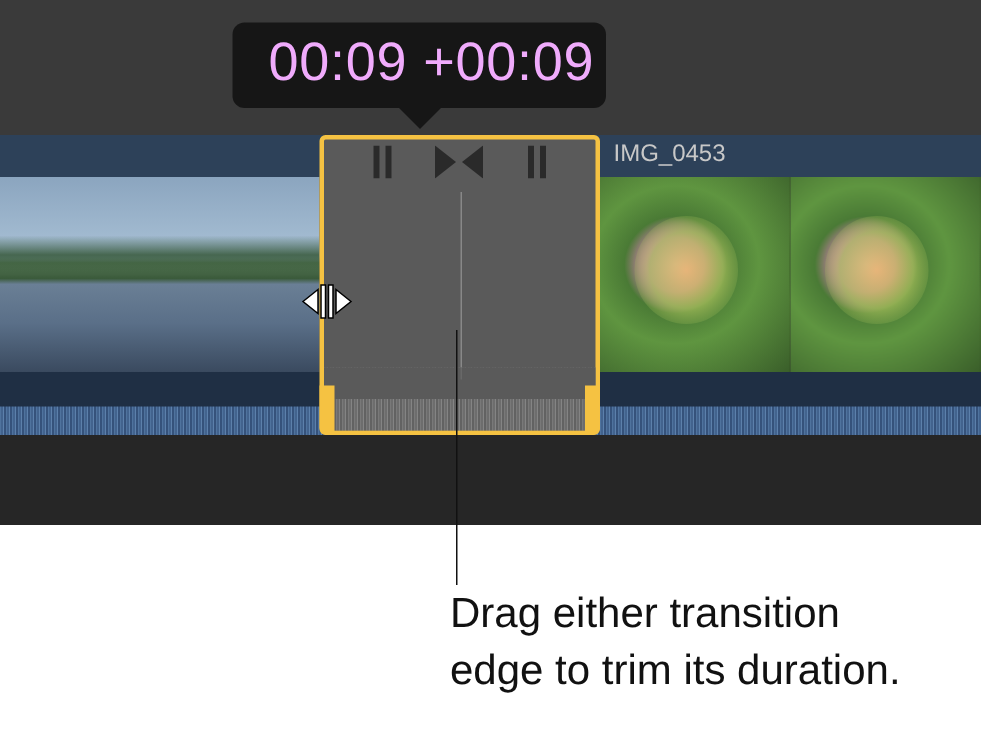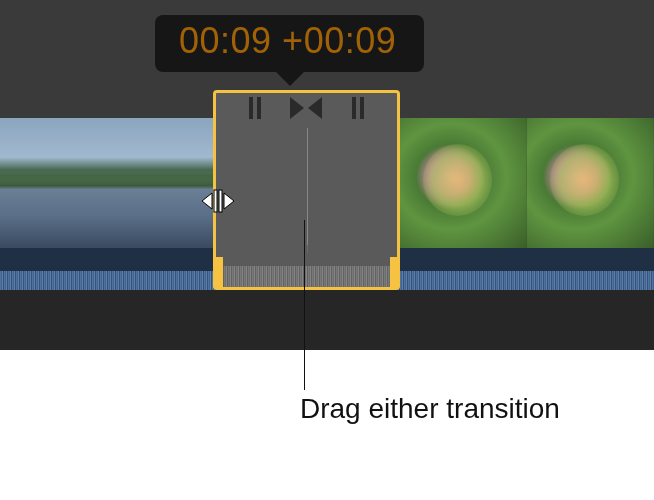--- a/index.html
+++ b/index.html
@@ -11,24 +11,24 @@
       position: relative;
       overflow: hidden;
     }
     
     
     .tooltip {
       position: absolute;
       top: 15px;
       left: 155px;
       background: rgba(20, 20, 20, 0.92);
-      color: #a16207;
+      color: #f0abfc;
       font-size: 36px;
       font-weight: 400;
-      padding: 5px 28px 10px 24px;
+      padding: 5px 8px 10px 24px;
       border-radius: 8px;
       letter-spacing: 0.5px;
     }
     .tooltip-arrow {
       position: absolute;
       bottom: -14px;
       left: 50%;
       transform: translateX(-50%);
       width: 0;
       height: 0;
@@ -263,20 +263,23 @@
 
 <div class="page-bg"></div>
 
 <div class="tooltip">
   <span>00:09</span>
   <span>+00:09</span>
   <div class="tooltip-arrow"></div>
 </div>
 
 <div class="timeline">
+  <div class="clip-title-bar">
+    <div class="clip-name">IMG_0453</div>
+  </div>
 
   <div class="clip-left"></div>
 
   <div class="clip-right">
     <div class="thumb"></div>
     <div class="thumb"></div>
   </div>
 
   <div class="audio-track">
     <div class="wave"></div>
@@ -317,13 +320,14 @@
       </svg>
     </div>
   </div>
 </div>
 
 <div class="dark-area"></div>
 
 <div class="callout-leader"></div>
 <div class="callout">
   <div>Drag either transition</div>
+  <div>edge to trim its duration.</div>
 </div>
 
 </body></html>

